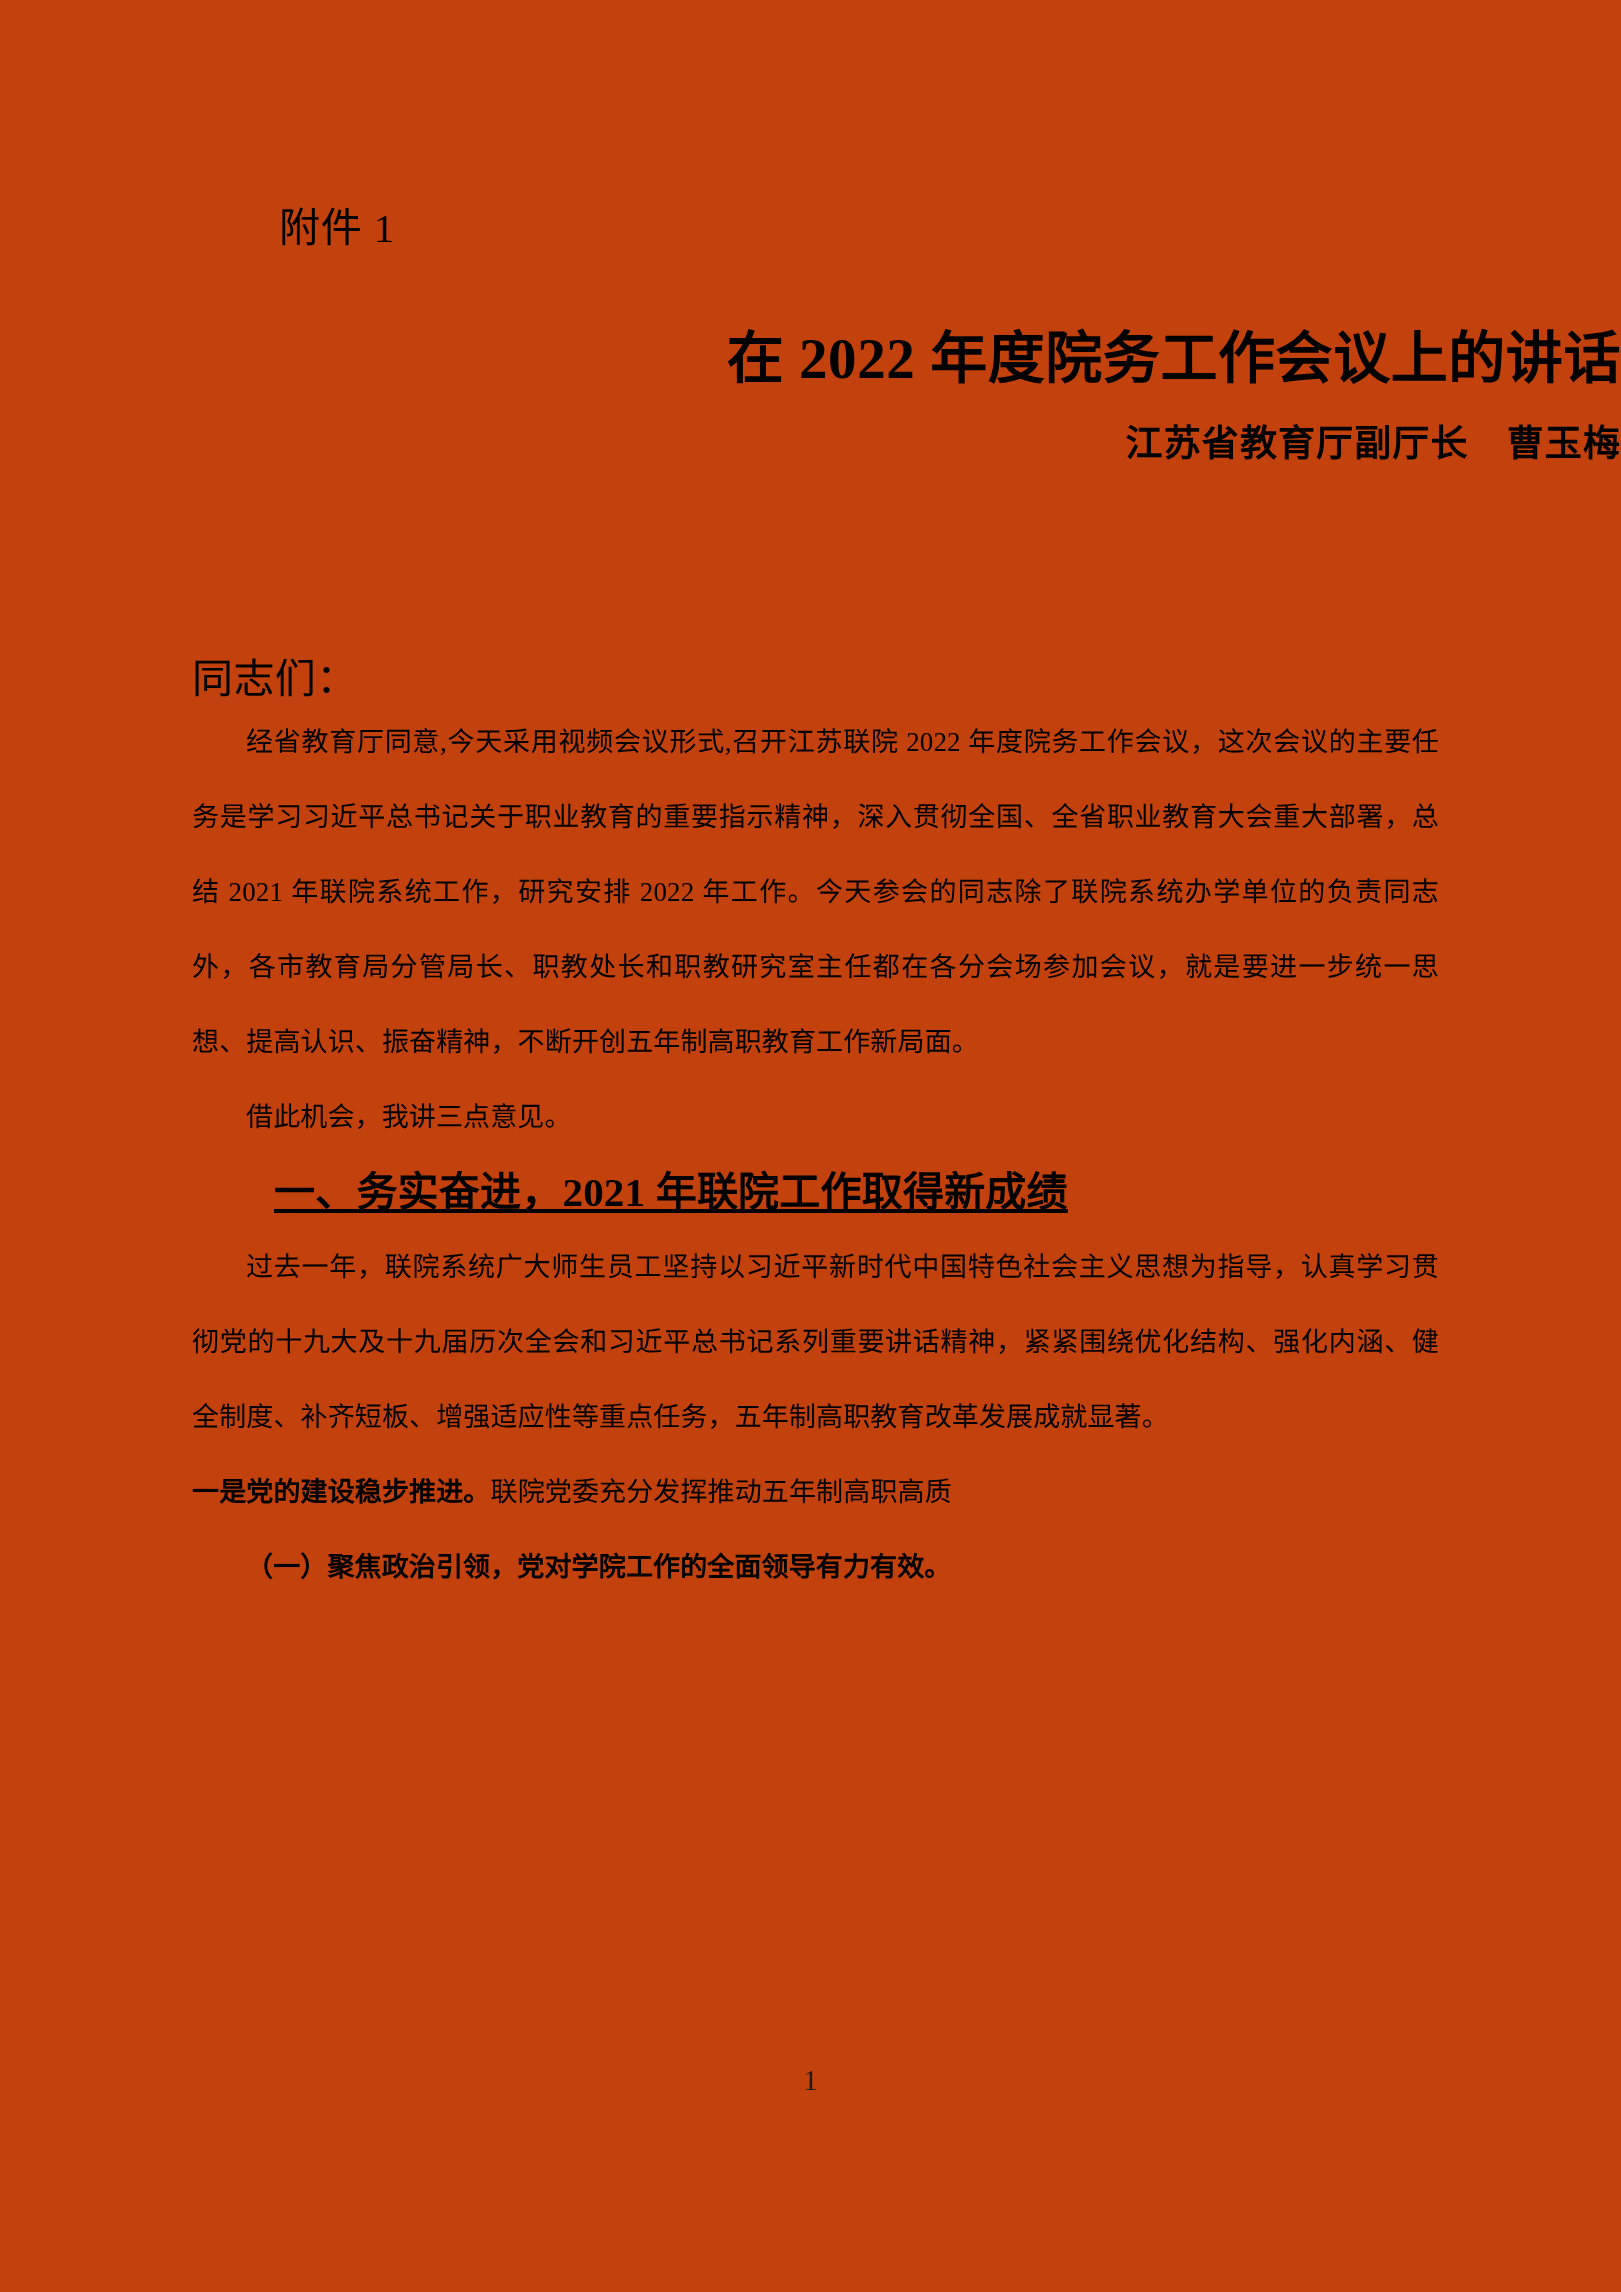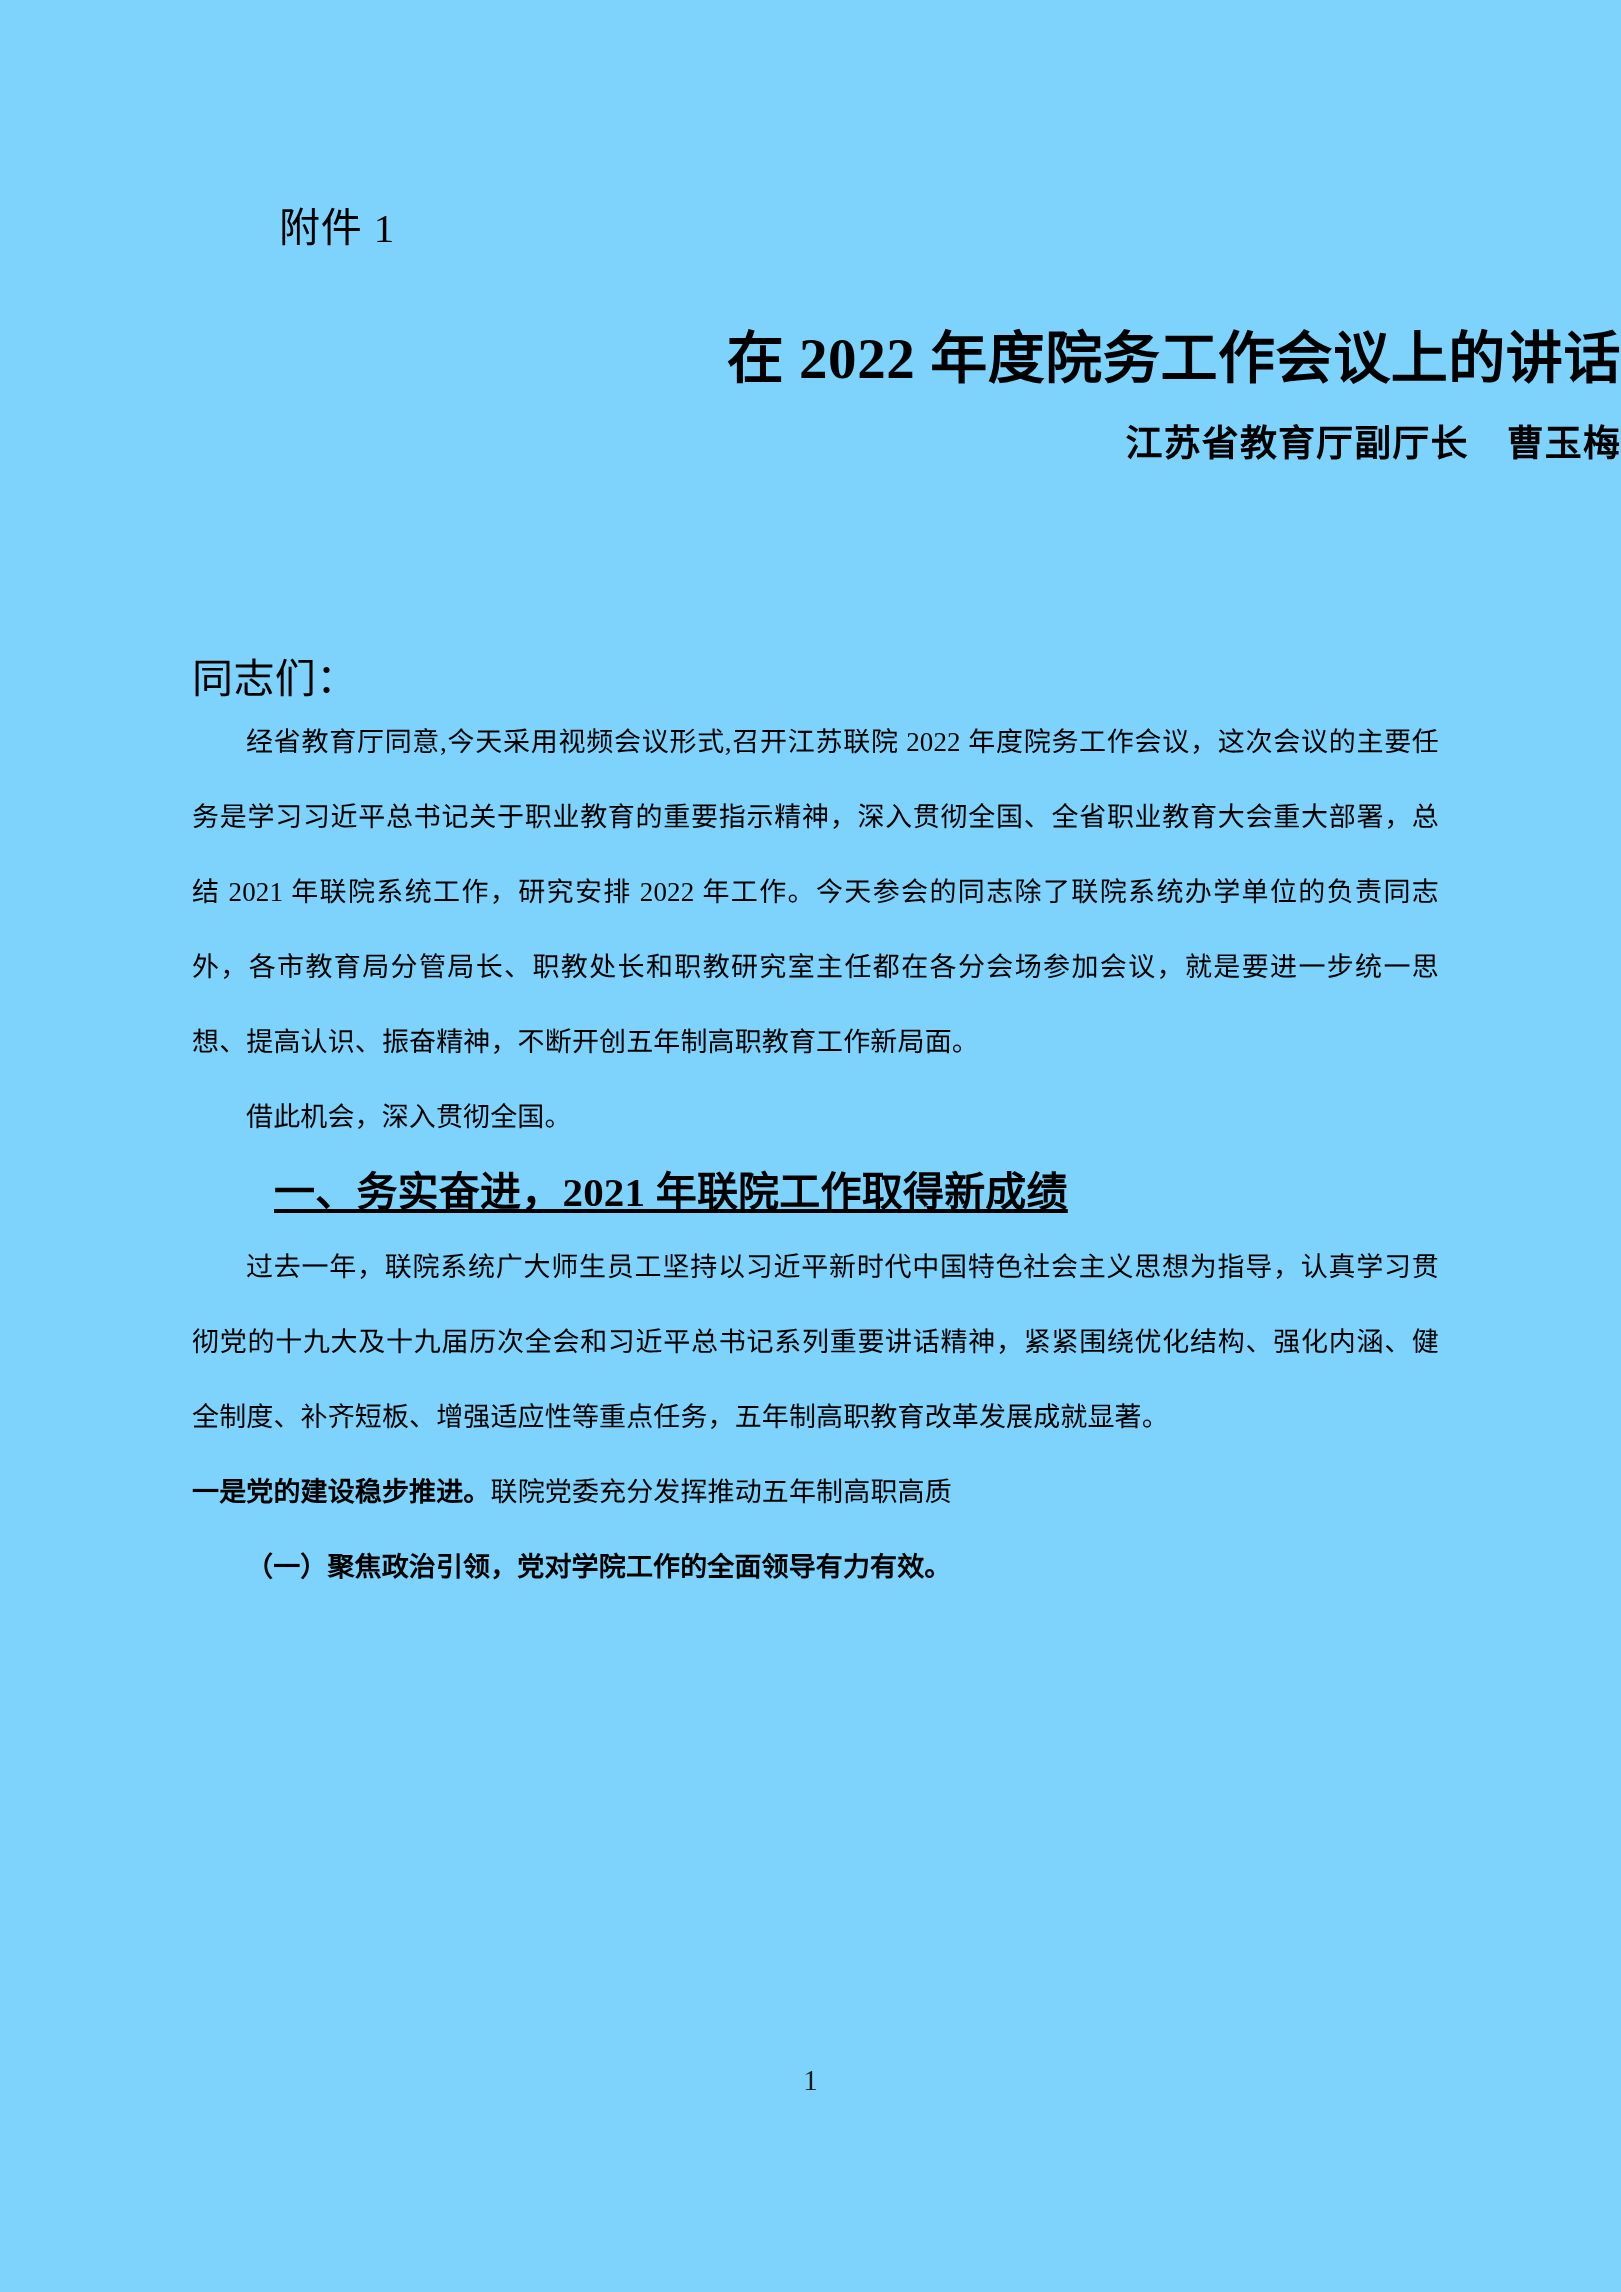--- a/index.html
+++ b/index.html
@@ -10,21 +10,21 @@
   }
   body {
     font-family: "Liberation Serif", "DejaVu Serif", serif;
     color: #000000;
   }
   .page {
     position: relative;
     width: 1621px;
     height: 2293px;
     margin: 0 auto;
-    background: #7dd3fc;
+    background: #c2410c;
     box-sizing: border-box;
     overflow: hidden;
   }
 
   
   .attachment-label {
     position: absolute;
     left: 279px;
     top: 208px;
     font-size: 41px;
@@ -124,21 +124,21 @@
     <div class="doc-title">在 2022 年度院务工作会议上的讲话</div>
     <div class="byline">江苏省教育厅副厅长　曹玉梅</div>
   </div>
 
   <div class="body-area">
 
     <p class="salutation">同志们：</p>
 
     <p class="para indent">经省教育厅同意,今天采用视频会议形式,召开江苏联院 2022 年度院务工作会议，这次会议的主要任务是学习习近平总书记关于职业教育的重要指示精神，深入贯彻全国、全省职业教育大会重大部署，总结 2021 年联院系统工作，研究安排 2022 年工作。今天参会的同志除了联院系统办学单位的负责同志外，各市教育局分管局长、职教处长和职教研究室主任都在各分会场参加会议，就是要进一步统一思想、提高认识、振奋精神，不断开创五年制高职教育工作新局面。</p>
 
-    <p class="para indent">借此机会，深入贯彻全国。</p>
+    <p class="para indent">借此机会，我讲三点意见。</p>
 
     <p class="heading">一、务实奋进，2021 年联院工作取得新成绩</p>
 
     <p class="para indent">过去一年，联院系统广大师生员工坚持以习近平新时代中国特色社会主义思想为指导，认真学习贯彻党的十九大及十九届历次全会和习近平总书记系列重要讲话精神，紧紧围绕优化结构、强化内涵、健全制度、补齐短板、增强适应性等重点任务，五年制高职教育改革发展成就显著。</p>
 
     <p class="para"><span class="b">一是党的建设稳步推进。</span><span>联院党委充分发挥推动五年制高职高质</span></p>
 
     <p class="para indent">
       <span class="b">（一）聚焦政治引领，党对学院工作的全面领导有力有效。</span>
     </p>

